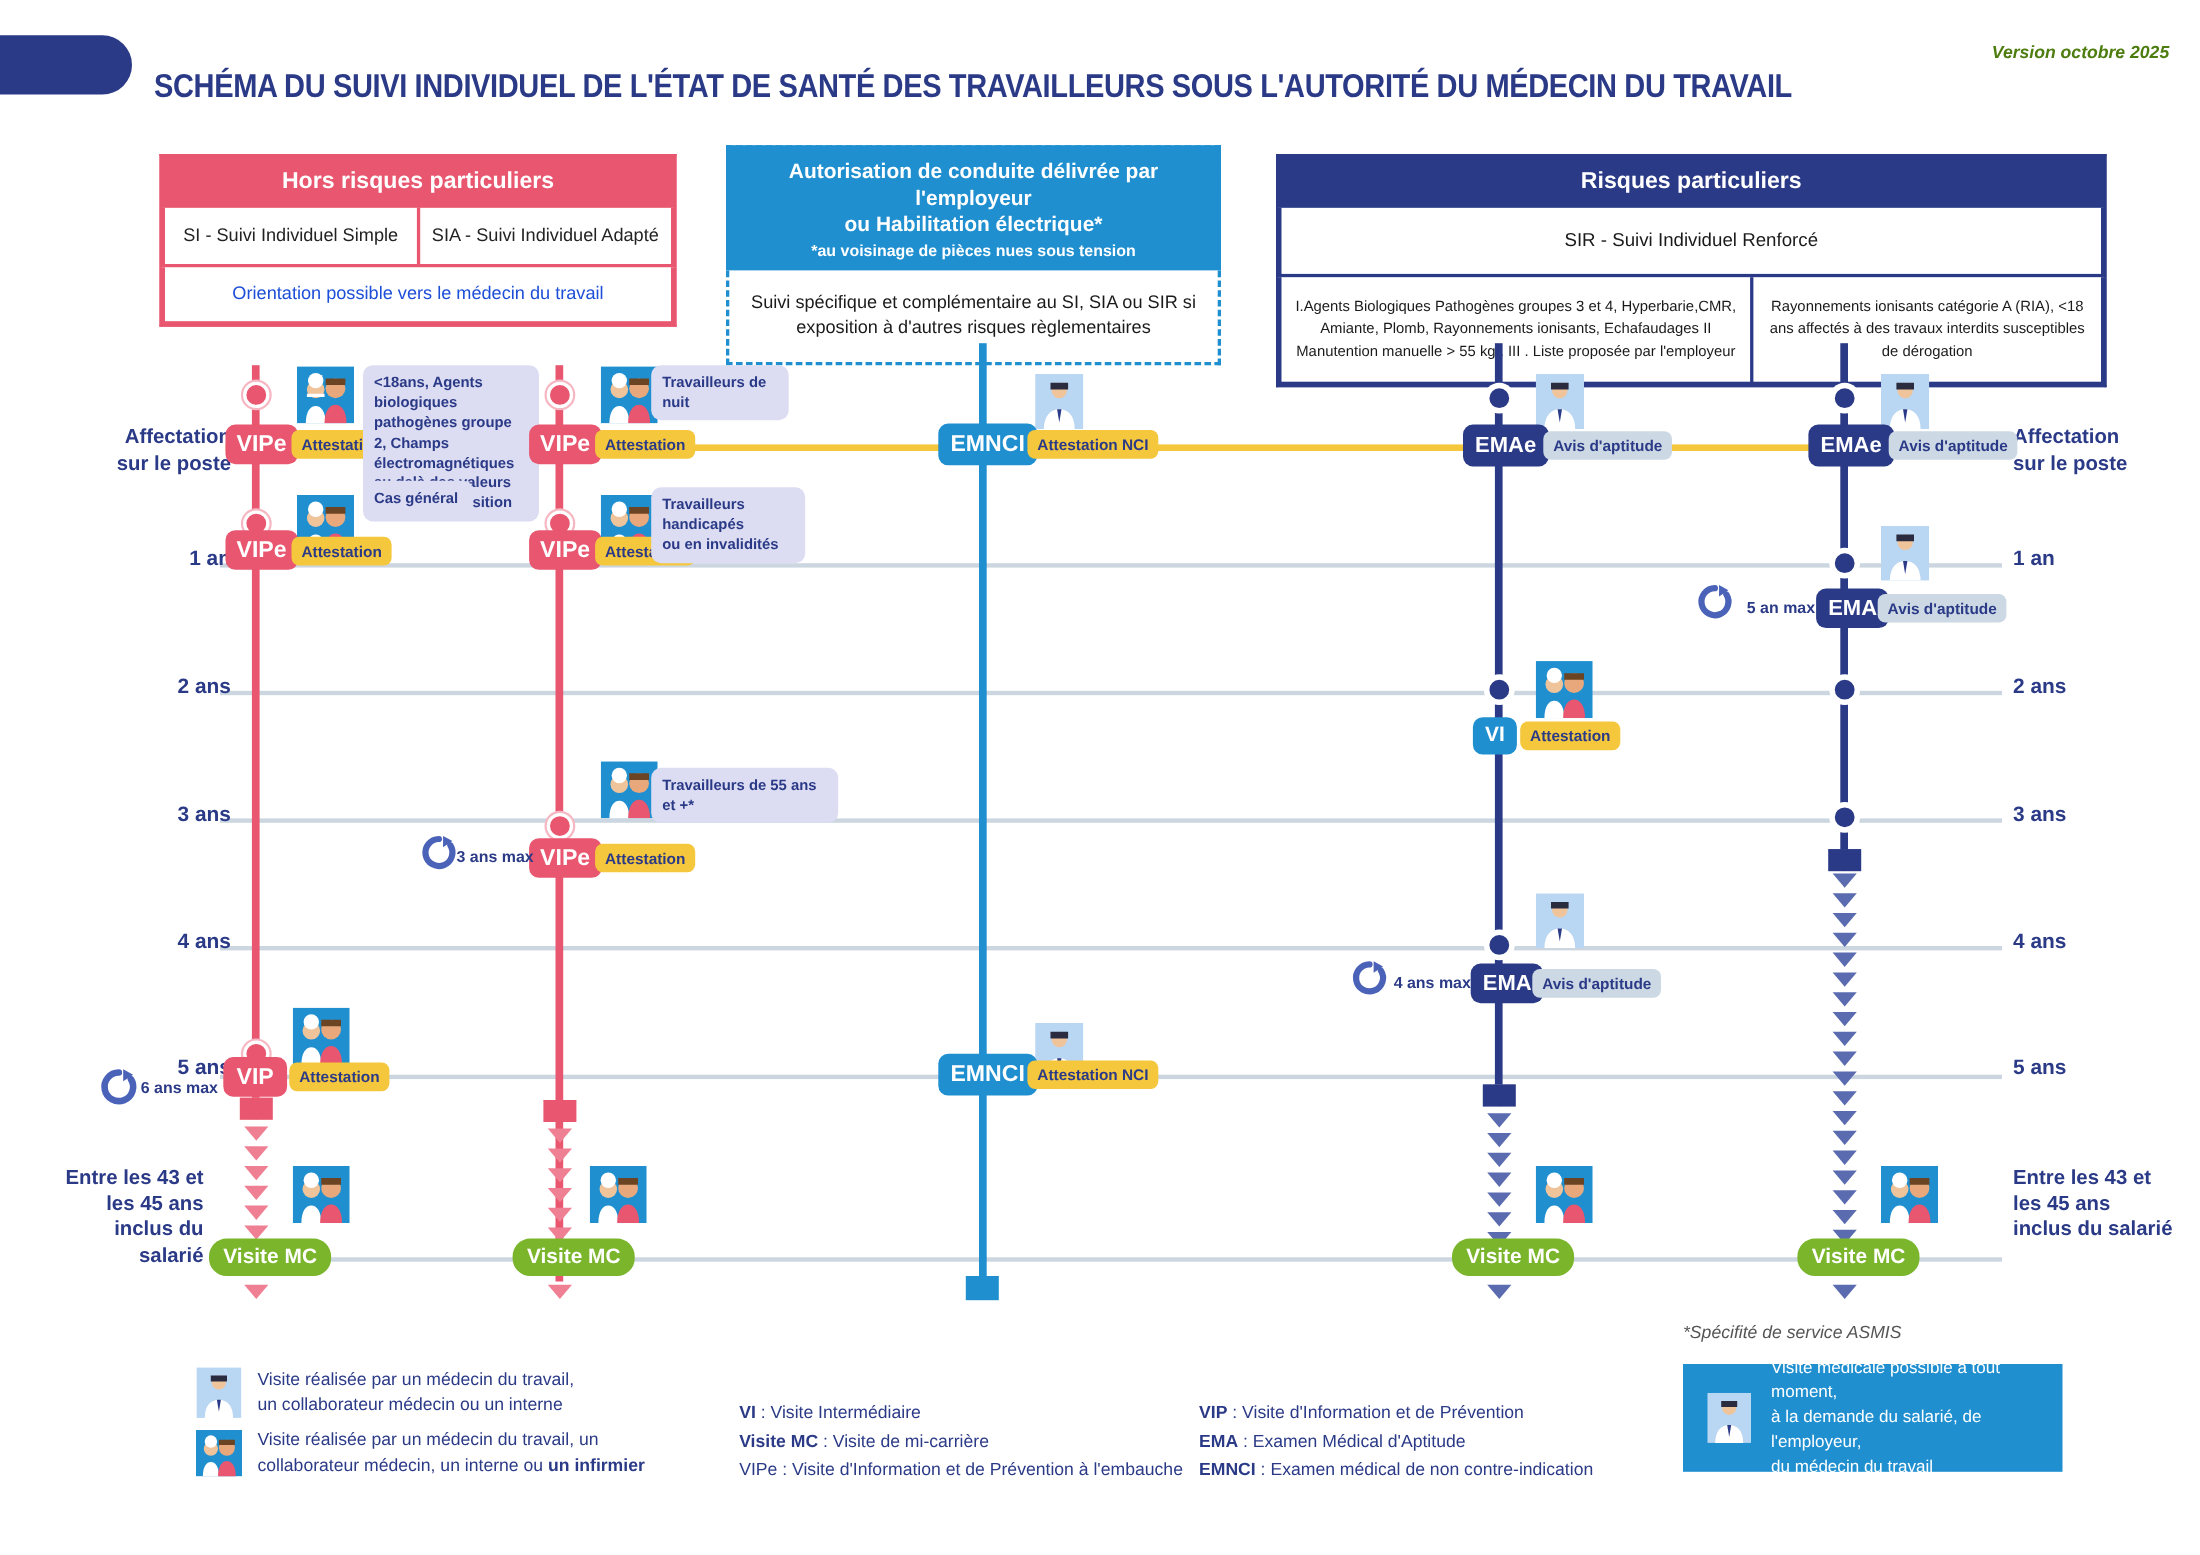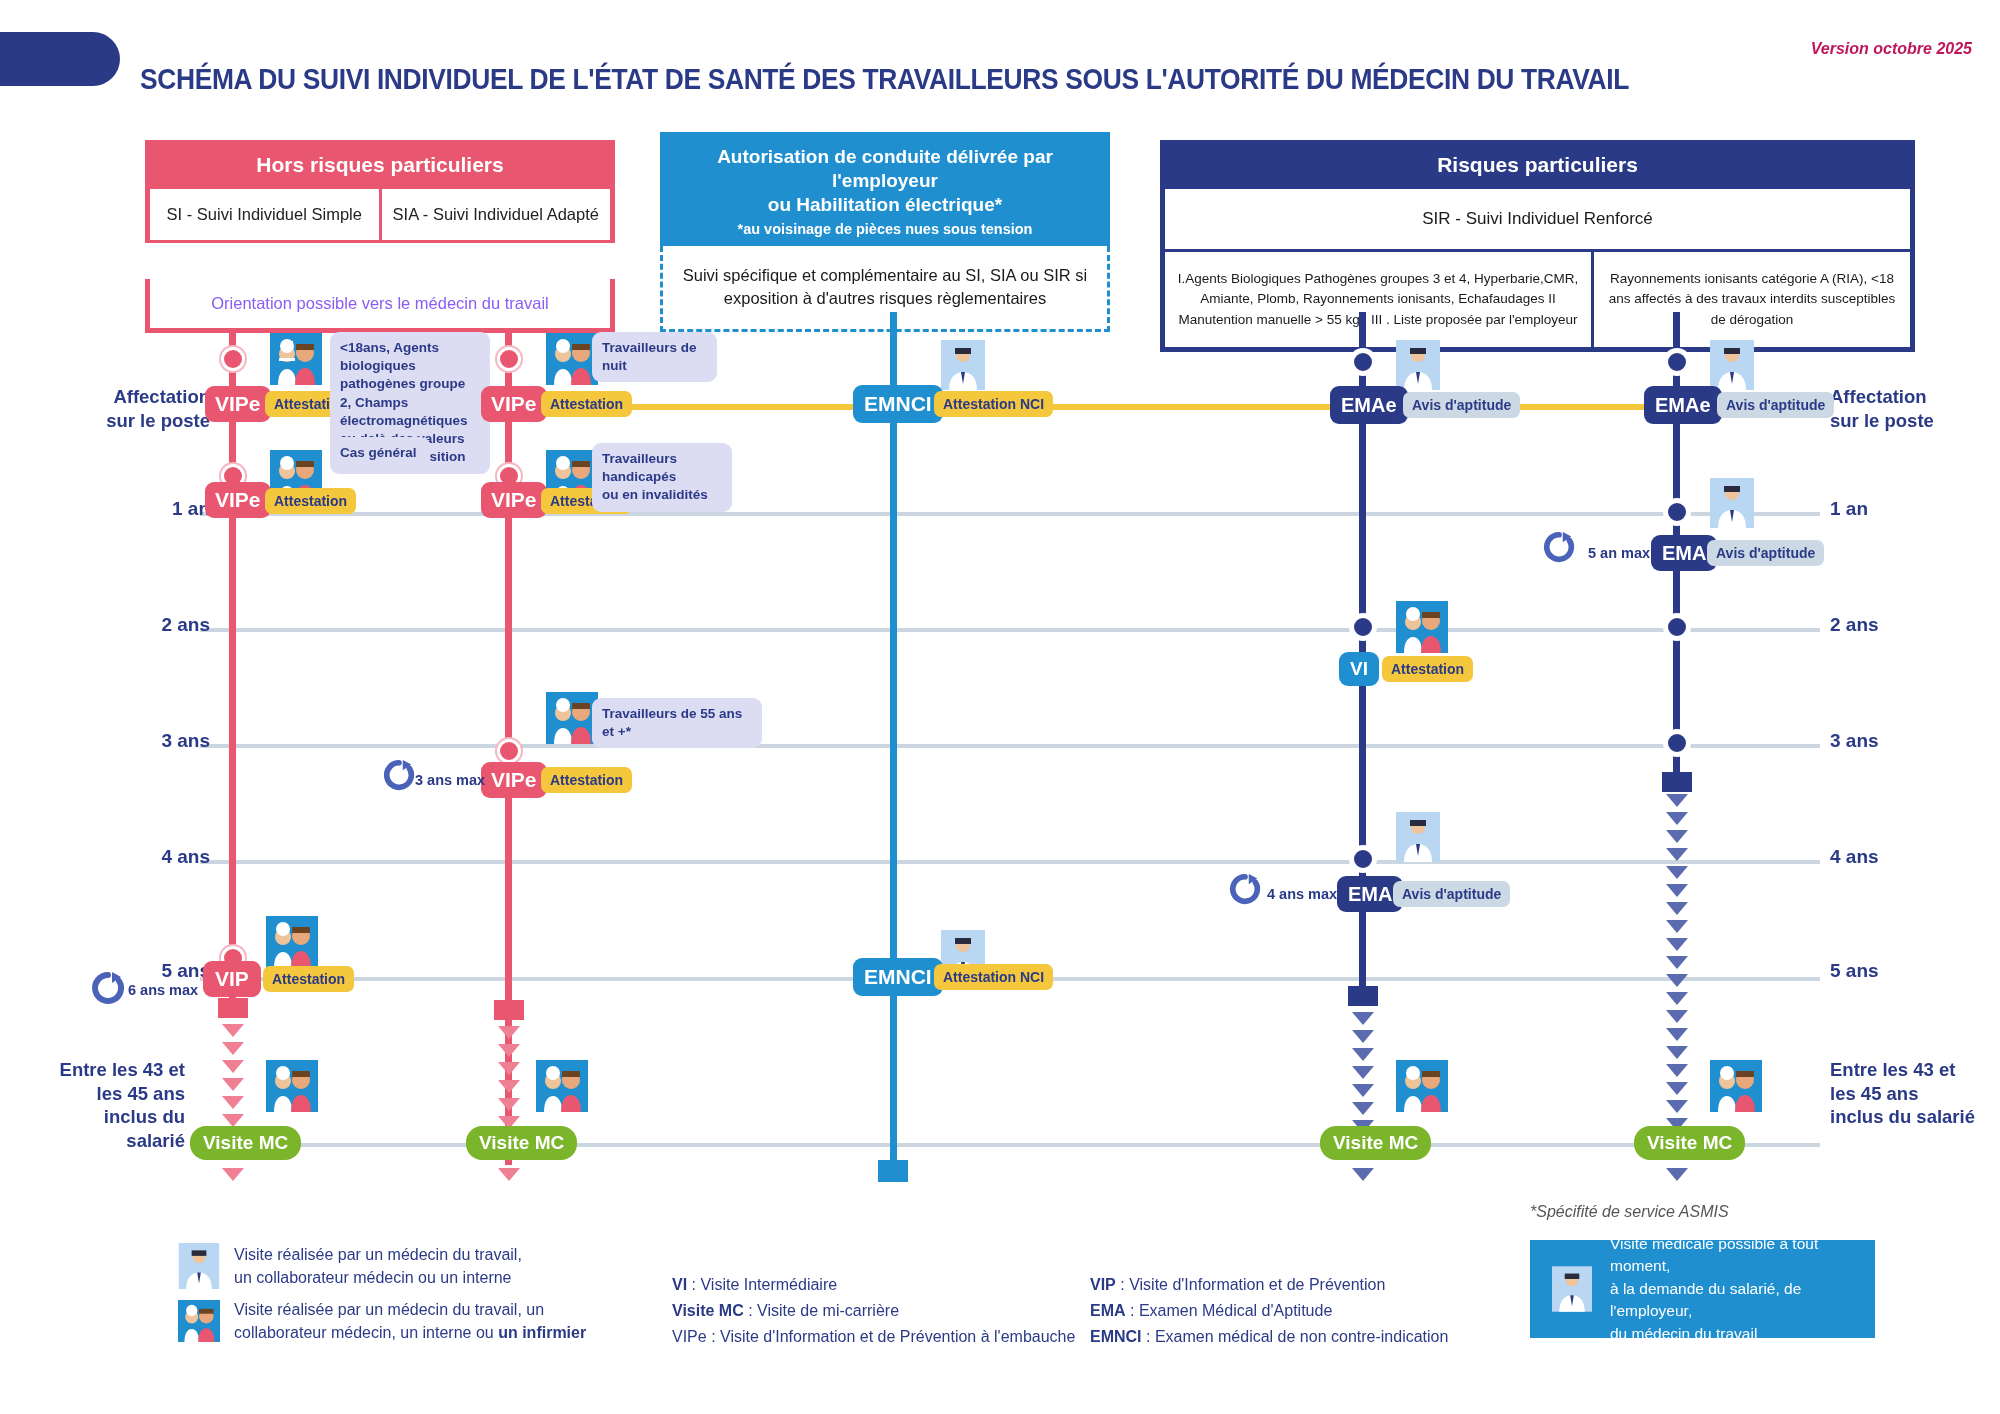--- a/index.html
+++ b/index.html
@@ -16,41 +16,41 @@
     background:#2b3a87;border-radius:0 40px 40px 0;
   }
   .header-title{
     position:absolute;left:140px;top:62px;
     font-family:"Liberation Sans Narrow","Liberation Sans",sans-serif;
     font-weight:bold;font-size:30px;letter-spacing:-0.4px;
     color:#2b3a87;white-space:nowrap;transform:scaleX(0.88);transform-origin:left center;
   }
   .version{
     position:absolute;right:28px;top:40px;font-size:16px;font-style:italic;
-    color:#be185d;font-weight:bold;
+    color:#4d7c0f;font-weight:bold;
   }
 
   
   .box{position:absolute;box-sizing:border-box;}
 
   .hrp{left:145px;top:140px;width:470px;}
   .hrp-head{
     background:#e8566f;color:#fff;text-align:center;font-weight:bold;font-size:21px;
     padding:11px 0 12px;border:2px solid #e8566f;border-bottom:none;
   }
   .hrp-row{display:flex;background:#e8566f;padding:0 3px 3px;gap:3px;
     border-left:2px solid #e8566f;border-right:2px solid #e8566f;}
   .hrp-cell{
     background:#fff;flex:1;text-align:center;font-size:16.5px;color:#222;
     padding:15px 4px;line-height:1.25;
   }
   .hrp-foot{
     background:#e8566f;padding:0 3px 3px;border-left:2px solid #e8566f;border-right:2px solid #e8566f;border-bottom:2px solid #e8566f;
   }
-  .hrp-foot-inner{background:#fff;text-align:center;font-size:16.5px;color:#8b5cf6;padding:15px 16px;margin-top:36px;}
+  .hrp-foot-inner{background:#fff;text-align:center;font-size:16.5px;color:#1d4ed8;padding:15px 16px;}
 
   .auth{left:660px;top:132px;width:450px;}
   .auth-head{
     background:#1f8fd0;color:#fff;text-align:center;padding:10px 14px 9px;
     border:3px dashed #1f8fd0;border-bottom:none;
   }
   .auth-head .l1{font-weight:bold;font-size:19px;line-height:1.25;}
   .auth-head .l2{font-weight:bold;font-size:14.5px;margin-top:5px;}
   .auth-body{
     border:3px dashed #1f8fd0;border-top:none;background:#fff;text-align:center;

